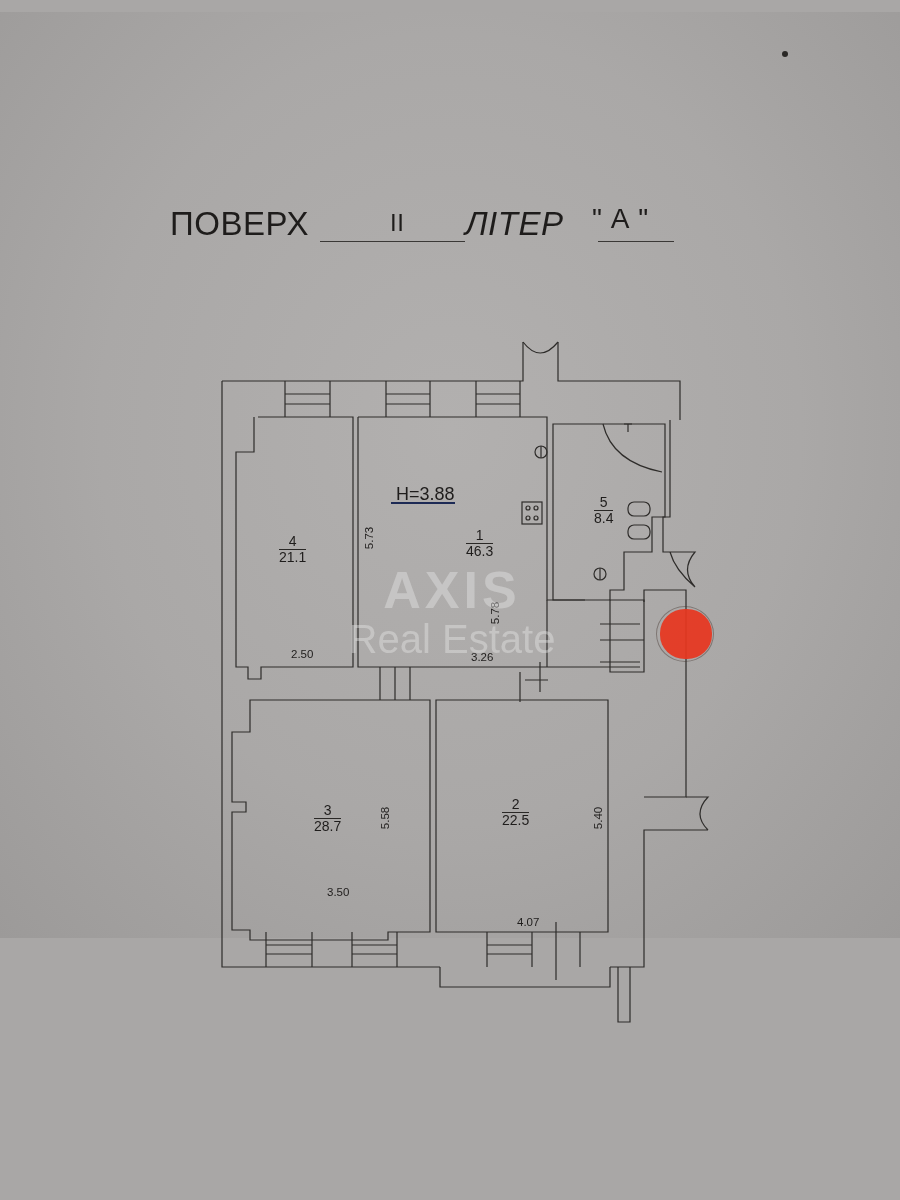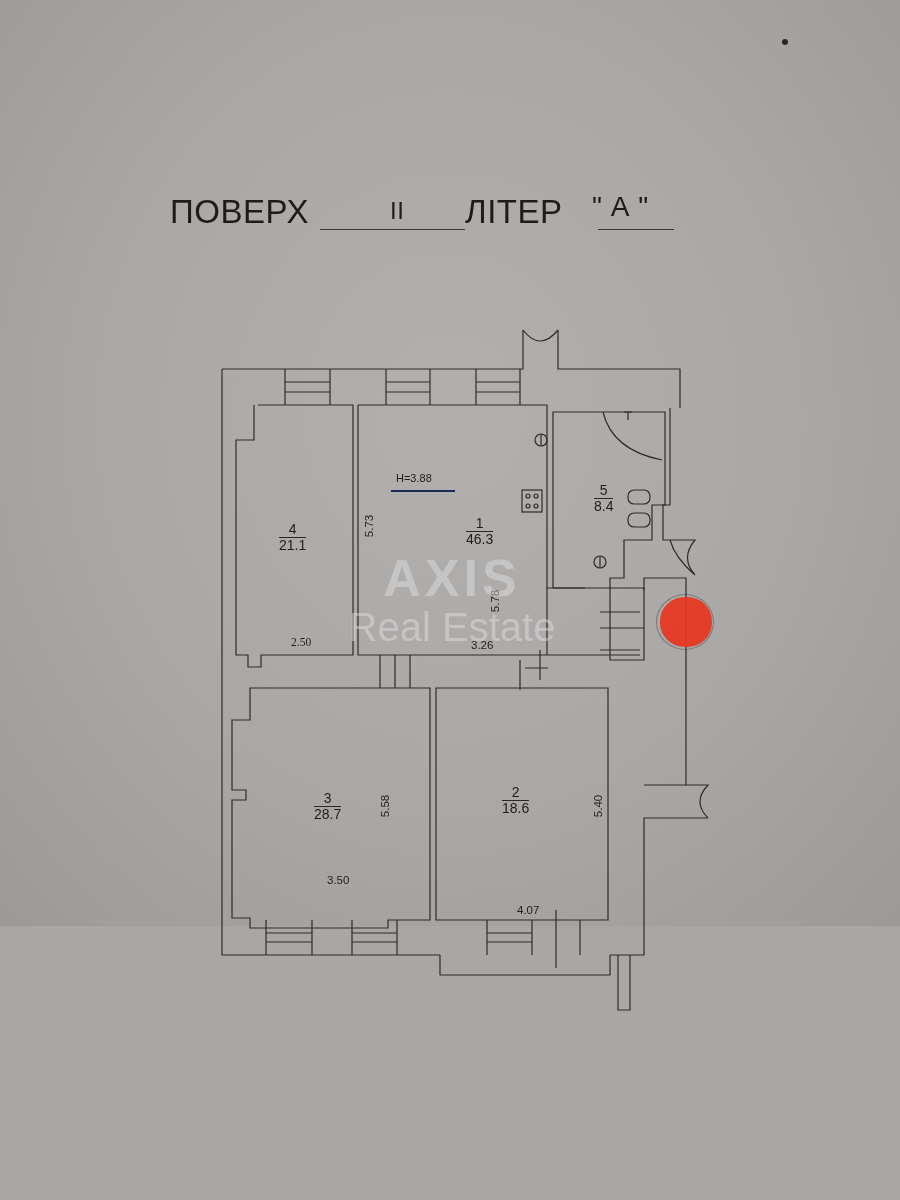--- a/index.html
+++ b/index.html
@@ -1,47 +1,47 @@
 <!DOCTYPE html>
 <html><head>
 <meta charset="utf-8">
 <style>
   html,body{margin:0;padding:0;}
   body{width:900px;height:1200px;overflow:hidden;background:#a9a7a6;font-family:"Liberation Sans",sans-serif;}
-  .sheet{position:absolute;left:0;top:0;width:900px;height:926px;
+  .sheet{position:absolute;left:0;top:12px;width:900px;height:926px;
     background:radial-gradient(ellipse at 50% 45%, #b2b0af 0%, #aaa8a7 55%, #9c9a99 100%);}
   .speck{position:absolute;left:782px;top:39px;width:6px;height:6px;border-radius:50%;background:#2a2826;}
   .title{position:absolute;top:193px;left:170px;height:40px;font-size:33px;color:#1e1c1b;letter-spacing:0.5px;}
   .title .seg{position:absolute;top:0;white-space:nowrap;}
   .title .line{position:absolute;height:1px;background:#3a3836;}
   .plan{position:absolute;left:0;top:0;}
   .lbl{position:absolute;font-size:14px;color:#1f1d1c;text-align:center;line-height:15px;}
   .lbl .num{display:block;border-bottom:1px solid #2a2826;padding:0 3px;}
   .lbl .area{display:block;}
   .dim{position:absolute;font-size:11.5px;color:#1f1d1c;}
   .dim.v{transform:rotate(-90deg);transform-origin:center;}
-  .height-label{position:absolute;left:396px;top:472px;font-size:11px;color:#1f1d1c;text-align:right;}
+  .height-label{position:absolute;left:396px;top:472px;font-size:18px;color:#1f1d1c;text-align:right;}
   .height-line{position:absolute;left:391px;top:490px;width:64px;height:2px;background:#1d2a55;}
   .wm{position:absolute;left:347px;top:542px;width:210px;text-align:center;pointer-events:none;}
   .wm .big{display:block;font-size:52px;font-weight:bold;color:rgba(230,230,230,0.42);letter-spacing:4px;line-height:72px;}
   .wm .small{display:block;font-size:40px;color:rgba(230,230,230,0.42);margin-top:-4px;line-height:34px;}
   .stamp{position:absolute;left:660px;top:597px;width:52px;height:50px;border-radius:48%;background:#e8361f;opacity:0.92;}
   .stamp::after{content:"";position:absolute;left:-4px;top:-3px;width:56px;height:54px;border-radius:50%;border:1px solid #4a3c36;opacity:0.5;}
 </style>
 </head>
 <body>
 
 <div class="sheet">
   <div class="speck"></div>
 
   <div class="title">
     <span class="seg" style="left:0;">ПОВЕРХ</span>
     <div class="line" style="left:150px;top:36px;width:145px;"></div>
     <span class="seg" style="left:220px;top:-4px;font-size:24px;margin-top:8px;">II</span>
-    <span class="seg" style="left:295px;">ЛІТЕР</span>
+    <span class="seg" style="left:295px;font-style:italic;">ЛІТЕР</span>
     <div class="line" style="left:428px;top:36px;width:76px;"></div>
     <span class="seg" style="left:422px;top:-2px;font-size:28px;">" А "</span>
   </div>
 
   <svg class="plan" width="900" height="1200" viewBox="0 0 900 1200" fill="none" stroke="#2e2c2a" stroke-width="1.2">
 
     <path d="M222 369 L523 369 L523 330 M558 330 L558 369 L680 369 L680 408"></path>
     <path d="M523 330 Q540 352 558 330"></path>
     <path d="M222 369 L222 955 L440 955"></path>
     <path d="M440 955 L440 975 L610 975 L610 955"></path>
@@ -105,25 +105,25 @@
   <div class="lbl" style="left:594px;top:483px;">
     <span class="num">5</span>
     <span class="area">8.4</span>
   </div>
   <div class="lbl" style="left:314px;top:791px;">
     <span class="num">3</span>
     <span class="area">28.7</span>
   </div>
   <div class="lbl" style="left:502px;top:785px;">
     <span class="num">2</span>
-    <span class="area">18.6</span>
+    <span class="area">22.5</span>
   </div>
 
   <div class="dim v" style="left:358px;top:520px;">5.73</div>
-  <div class="dim" style="left:291px;top:636px;font-family:Liberation Serif, serif;">2.50</div>
+  <div class="dim" style="left:291px;top:636px;">2.50</div>
   <div class="dim v" style="left:484px;top:595px;">5.78</div>
   <div class="dim" style="left:471px;top:639px;">3.26</div>
   <div class="dim v" style="left:374px;top:800px;">5.58</div>
   <div class="dim" style="left:327px;top:874px;">3.50</div>
   <div class="dim v" style="left:587px;top:800px;">5.40</div>
   <div class="dim" style="left:505px;top:904px;margin-left:12px;">4.07</div>
 
   <div class="wm">
     <span class="big">AXIS</span>
     <span class="small">Real Estate</span>

